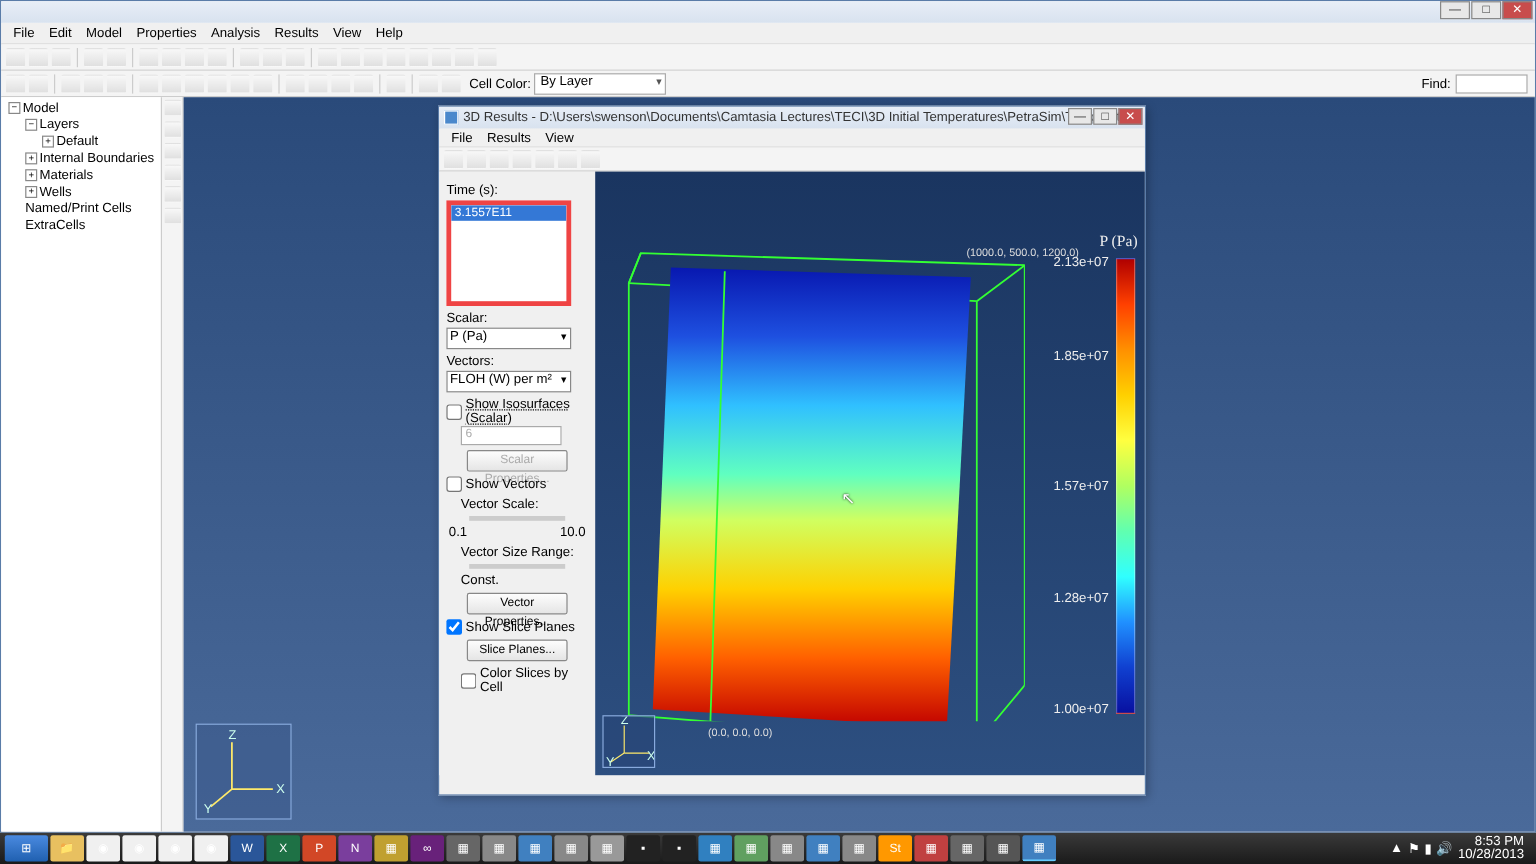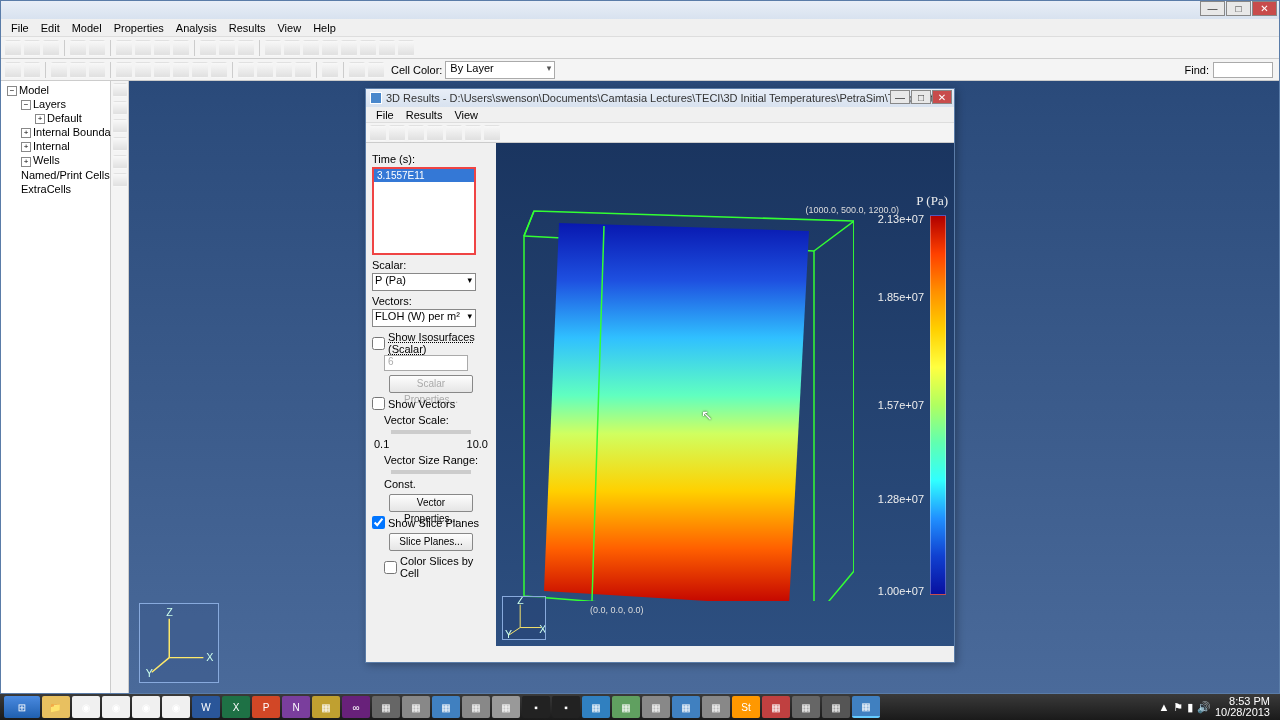--- a/index.html
+++ b/index.html
@@ -17,21 +17,21 @@
 .tb-btn { width: 16px; height: 16px; border: 1px solid transparent; display: inline-block; cursor: pointer; background: linear-gradient(#f8f8f8,#e0e0e0); border-radius: 2px; }
 .tb-sep { width: 1px; height: 16px; background: #ccc; margin: 0 2px; }
 .toolbar2 { height: 22px; background: #f4f4f4; border-bottom: 1px solid #ccc; display: flex; align-items: center; padding: 0 4px; gap: 3px; }
 .combo { height: 18px; border: 1px solid #aaa; background: #fff; padding: 0 7px 0 4px; font-size: 11px; position: relative; }
 .combo::after { content: "▾"; position: absolute; right: 3px; top: 1px; font-size: 9px; color: #555; }
 .find-box { position: absolute; right: 6px; display: flex; align-items: center; }
 .find-box label { margin-right: 4px; }
 .find-box input { width: 60px; height: 16px; border: 1px solid #aaa; }
 
 .body-area { display: flex; height: calc(100% - 80px); }
-.tree { width: 110px; background: #fff; border-right: 1px solid #ccc; padding: 2px; font-size: 11px; }
+.tree { width: 134px; background: #fff; border-right: 1px solid #ccc; padding: 2px; font-size: 11px; }
 .tree-item { padding: 1px 0 1px 4px; white-space: nowrap; cursor: pointer; }
 .tree-item.sub { padding-left: 18px; }
 .tree-item.sub2 { padding-left: 32px; }
 .tree-ico { display: inline-block; width: 10px; height: 10px; margin-right: 2px; vertical-align: middle; }
 .ico-box { border: 1px solid #888; font-size: 8px; line-height: 8px; text-align: center; }
 
 .side-toolbar { width: 18px; background: #f4f4f4; border-right: 1px solid #ccc; display: flex; flex-direction: column; align-items: center; padding-top: 2px; gap: 4px; }
 .side-toolbar .tb-btn { width: 14px; height: 14px; }
 
 .canvas-main { flex: 1; background: linear-gradient(#2a4a7a,#4a6a9a); position: relative; }
@@ -42,21 +42,21 @@
 .sub-window { position: absolute; left: 365px; top: 88px; width: 590px; height: 575px; background: #f0f0f0; border: 1px solid #5a7ca8; box-shadow: 2px 2px 8px rgba(0,0,0,.3); }
 .sub-titlebar { height: 18px; background: linear-gradient(#e8eef7,#d8e2ef); display: flex; align-items: center; padding: 0 4px; font-size: 11px; color: #333; position: relative; }
 .sub-title-buttons { position: absolute; right: 2px; top: 1px; display: flex; }
 .sub-title-buttons .title-btn { width: 20px; height: 14px; }
 .sub-menubar { height: 16px; background: #f0f0f0; display: flex; align-items: center; padding: 0 4px; border-bottom: 1px solid #ddd; }
 .sub-menubar span { padding: 0 6px; cursor: pointer; }
 .sub-toolbar { height: 20px; background: #f4f4f4; border-bottom: 1px solid #ccc; display: flex; align-items: center; padding: 0 4px; gap: 3px; }
 .sub-body { display: flex; height: calc(100% - 70px); }
 .sub-panel { width: 130px; background: #f0f0f0; padding: 6px; font-size: 11px; }
 .sub-panel label { display: block; margin-top: 4px; margin-bottom: 2px; }
-.listbox { width: 104px; height: 88px; background: #fff; border: 2px solid #ef4444; overflow: hidden; }
+.listbox { width: 104px; height: 88px; background: #fff; border: 4px solid #ef4444; overflow: hidden; }
 .listbox .sel { background: #3478d6; color: #fff; padding: 1px 3px; font-size: 10px; }
 .sub-panel select, .sub-panel .combo2 { width: 104px; height: 18px; border: 1px solid #888; background: #fff; font-size: 10px; padding-left: 2px; position: relative; }
 .combo2::after { content: "▾"; position: absolute; right: 3px; top: 1px; font-size: 9px; }
 .chk { display: flex; align-items: center; margin-top: 4px; }
 .chk input { margin-right: 3px; }
 .btn-small { display: block; width: 84px; height: 18px; margin: 4px auto 0; border: 1px solid #888; background: linear-gradient(#fdfdfd,#e5e5e5); font-size: 10px; text-align: center; line-height: 16px; cursor: pointer; border-radius: 2px; }
 .btn-small.disabled { color: #aaa; }
 .slider-row { display: flex; justify-content: space-between; font-size: 10px; padding: 0 2px; }
 .slider { width: 80px; height: 4px; background: #ccc; margin: 4px auto; position: relative; }
 .spin { width: 84px; height: 16px; border: 1px solid #aaa; background: #fff; margin-left: 12px; font-size: 10px; padding-left: 3px; color: #aaa; }
@@ -159,21 +159,21 @@
       <input style="">
     </div>
   </div>
 
   <div class="body-area">
     <div class="tree">
       <div class="tree-item"><span class="tree-ico ico-box">−</span><span>Model</span></div>
       <div class="tree-item sub"><span class="tree-ico ico-box">−</span><span>Layers</span></div>
       <div class="tree-item sub2"><span class="tree-ico ico-box">+</span><span>Default</span></div>
       <div class="tree-item sub"><span class="tree-ico ico-box">+</span><span>Internal Boundaries</span></div>
-      <div class="tree-item sub"><span class="tree-ico ico-box">+</span><span>Internal</span></div>
+      <div class="tree-item sub"><span class="tree-ico ico-box">+</span><span>Materials</span></div>
       <div class="tree-item sub"><span class="tree-ico ico-box">+</span><span>Wells</span></div>
       <div class="tree-item sub"><span>Named/Print Cells</span></div>
       <div class="tree-item sub"><span>ExtraCells</span></div>
     </div>
     <div class="side-toolbar">
       <span class="tb-btn"></span>
       <span class="tb-btn"></span>
       <span class="tb-btn"></span>
       <span class="tb-btn" style="color:#c00"></span>
       <span class="tb-btn"></span>

